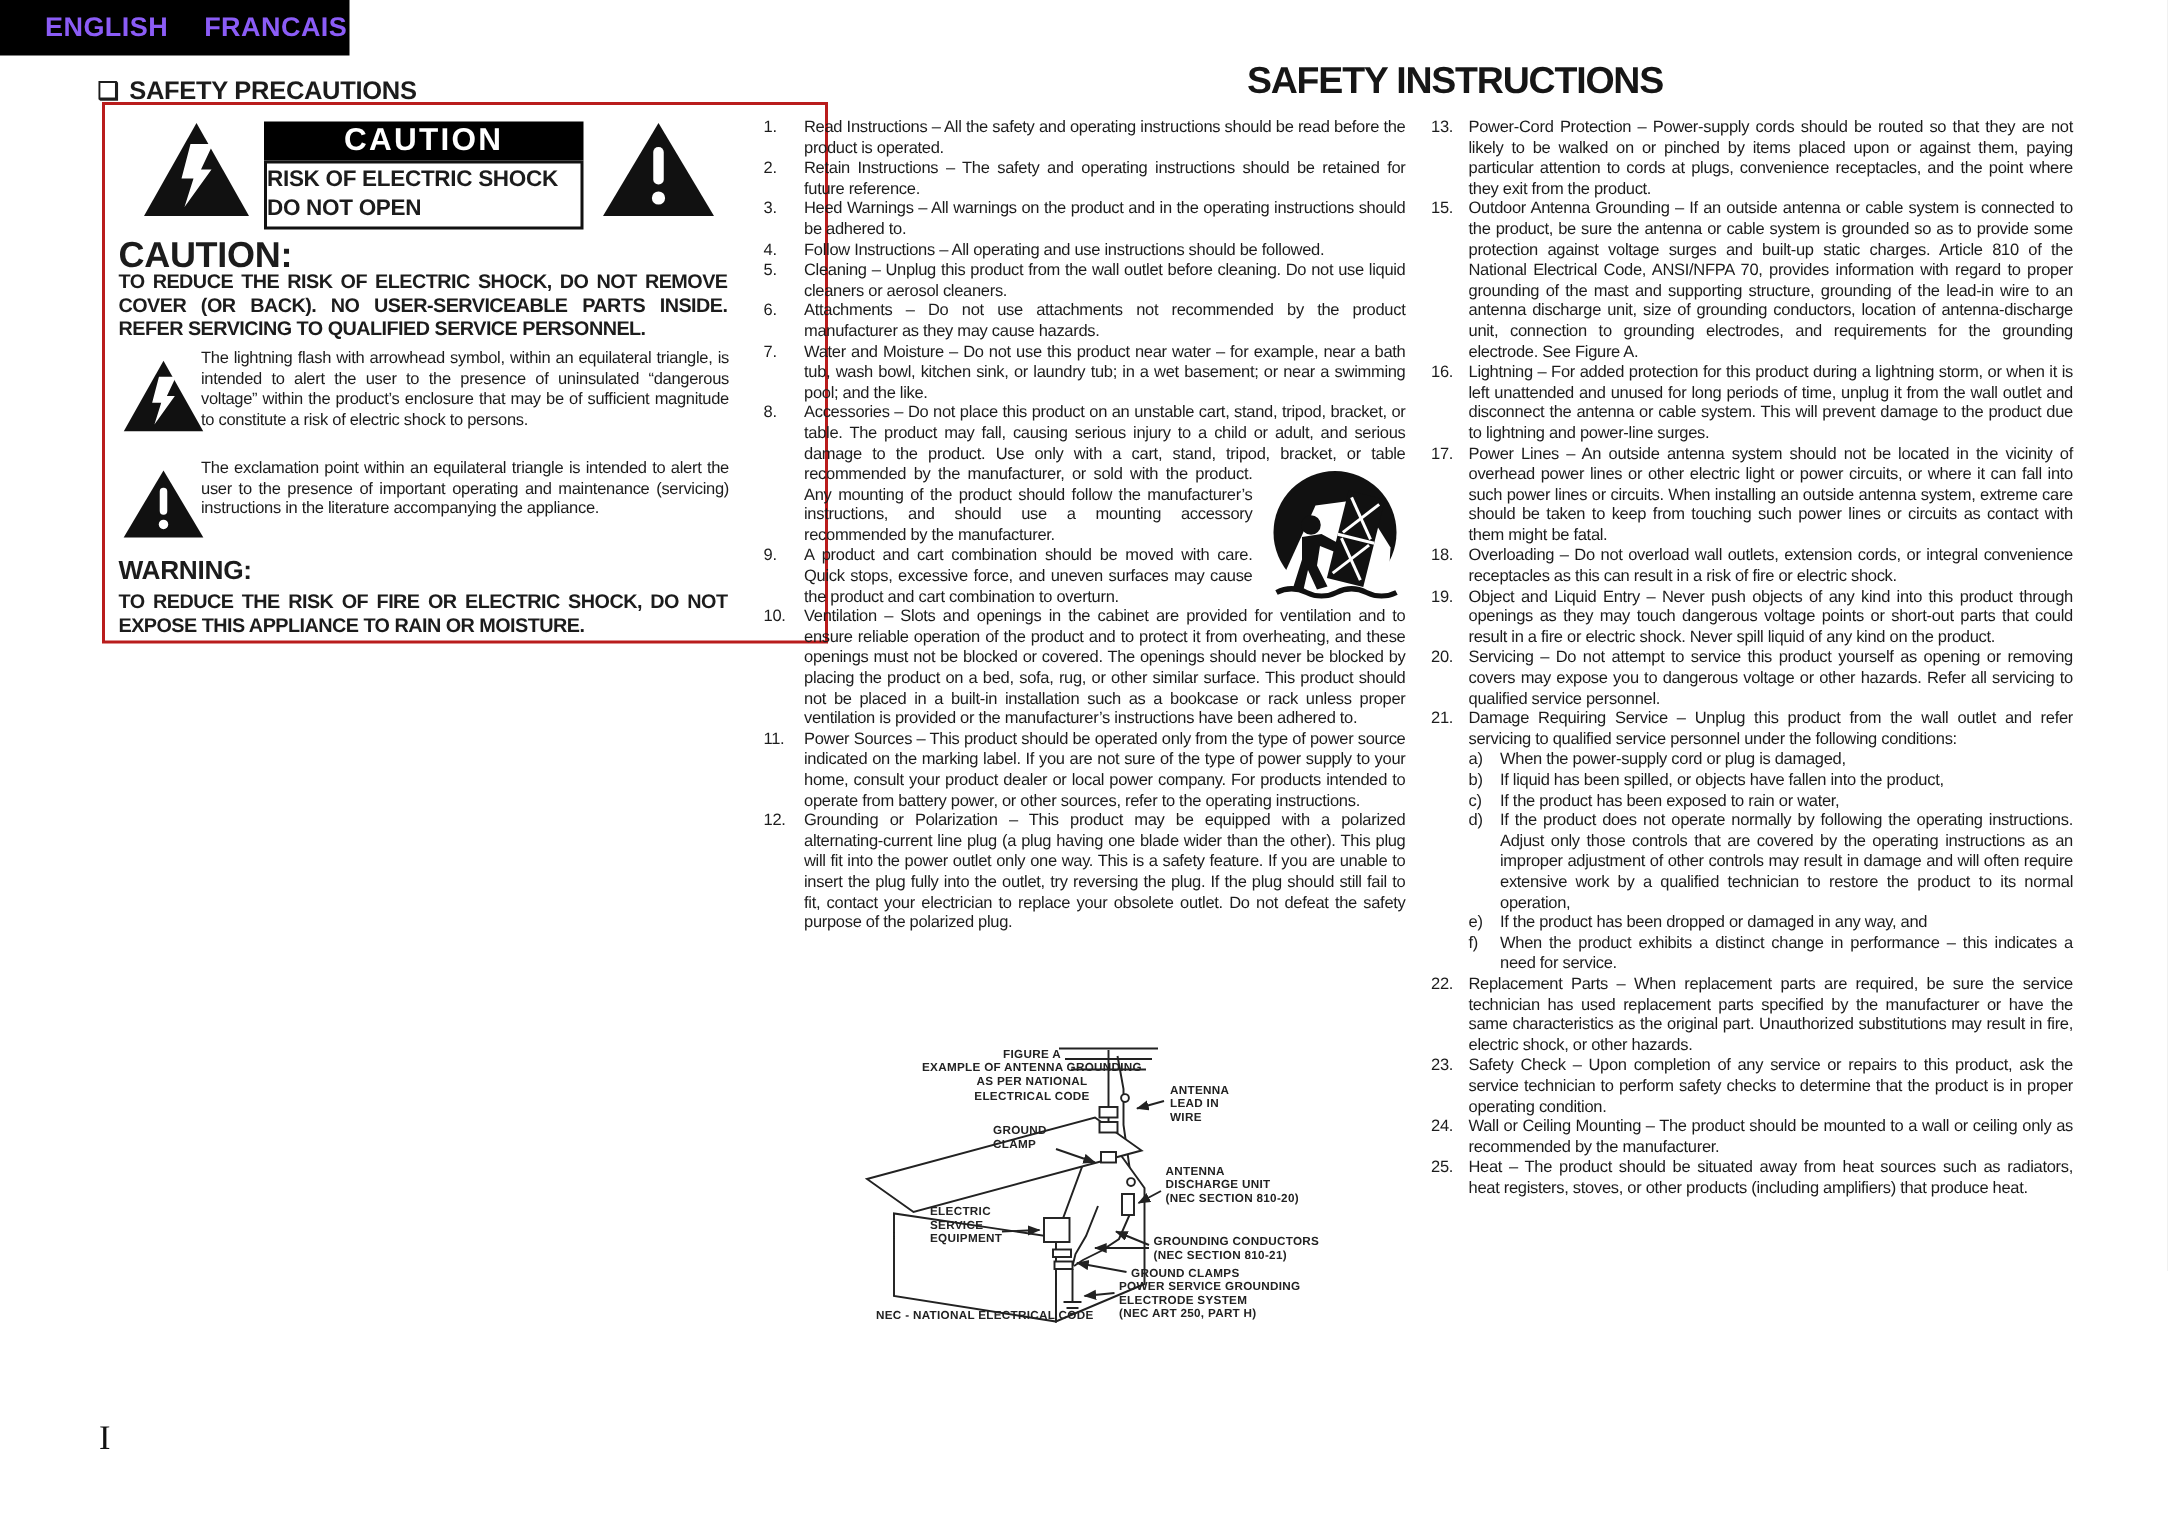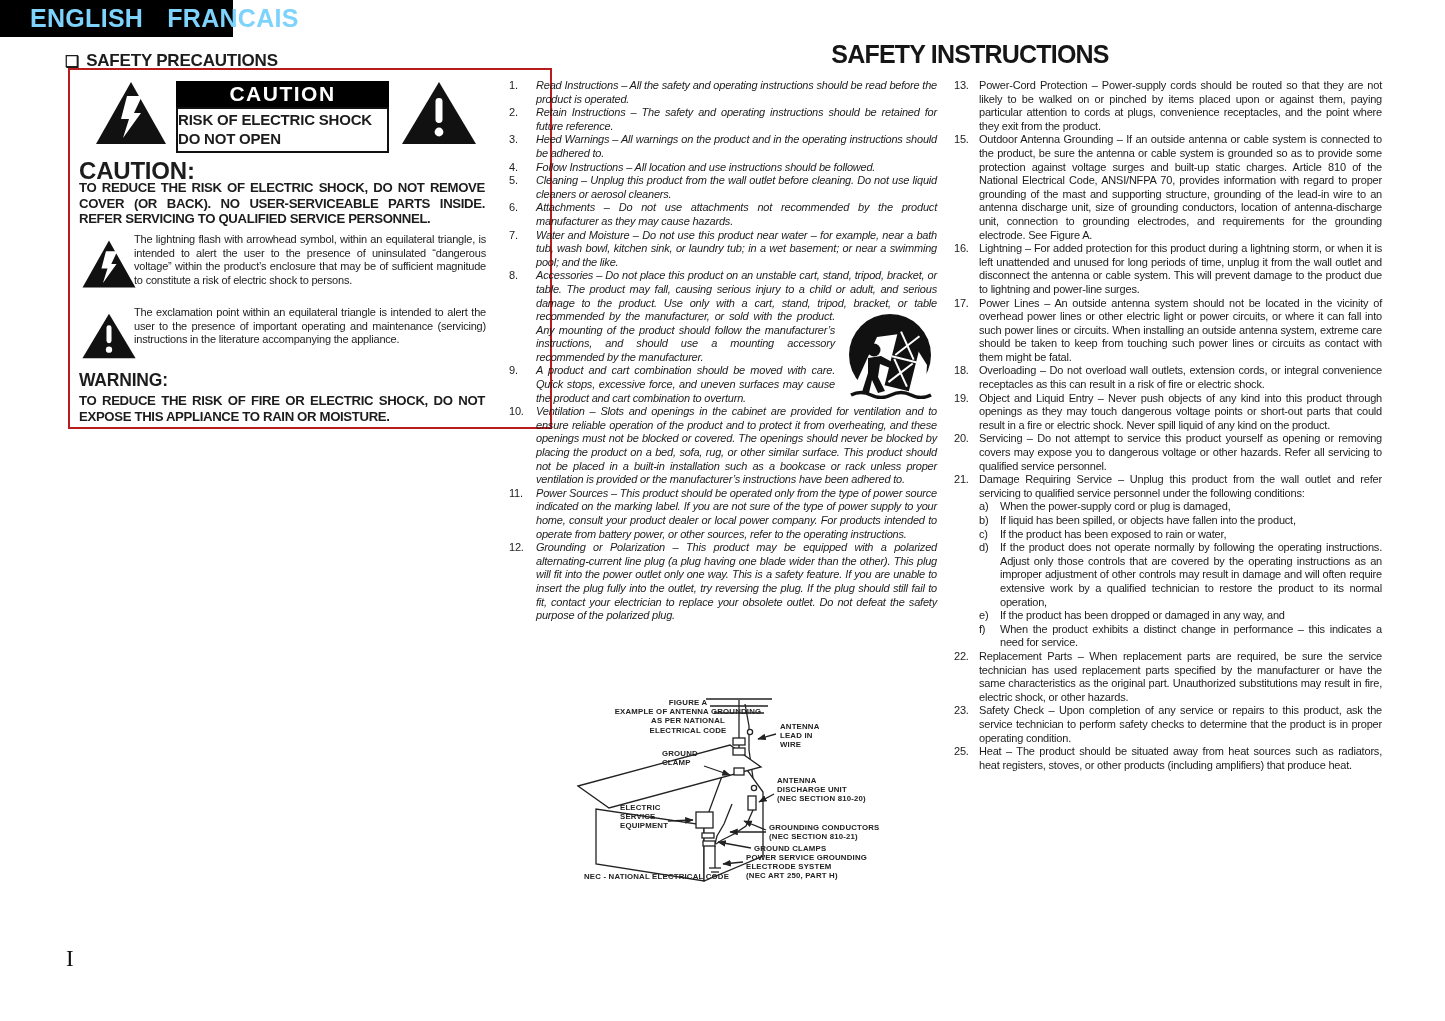--- a/index.html
+++ b/index.html
@@ -1,21 +1,21 @@
 <!DOCTYPE html>
 <html><head>
 <meta charset="utf-8">
 <style>
   html,body{margin:0;padding:0;background:#e8e8e8;}
   .page{position:relative;width:1445px;height:1021px;background:#ffffff;overflow:hidden;
         font-family:"Liberation Sans",sans-serif;color:#1c1c1c;}
   
   .banner{position:absolute;left:0;top:0;width:233px;height:37px;background:#000;
           display:flex;align-items:center;gap:24px;padding-left:30px;box-sizing:border-box;}
-  .banner span{color:#7dd3fc;font-weight:bold;font-size:25px;letter-spacing:.3px;}
+  .banner span{color:#8b5cf6;font-weight:bold;font-size:18px;letter-spacing:.3px;}
   
   .prec-title{position:absolute;left:65px;top:51px;font-size:17px;font-weight:bold;
               display:flex;align-items:center;gap:7px;letter-spacing:-.2px;}
   .prec-title .sq{font-size:16px;font-weight:bold;}
   .cbox{position:absolute;left:68px;top:68px;width:484px;height:361px;border:2px solid #b91c1c;box-sizing:border-box;}
   .tri-big-l{position:absolute;left:24px;top:10px;}
   .tri-big-r{position:absolute;left:330px;top:10px;}
   .clabel{position:absolute;left:106px;top:11px;width:213px;}
   .clabel-bar{background:#000;color:#fff;text-align:center;font-weight:bold;font-size:21px;
               height:26px;line-height:26px;letter-spacing:1.5px;}
@@ -35,21 +35,21 @@
          line-height:15.6px;text-align:justify;letter-spacing:-.35px;}
   
   .main-title{position:absolute;left:600px;top:40px;width:740px;text-align:center;
               font-size:25px;font-weight:bold;letter-spacing:-.8px;color:#161616;}
   
   .col{position:absolute;top:79px;width:432px;font-size:11px;line-height:13.6px;letter-spacing:-.2px;}
   .col1{left:505px;}
   .col2{left:950px;}
   .item{position:relative;text-align:justify;}
   .inum{position:absolute;left:4px;top:0;}
-  .col1 .itxt{margin-left:31px;font-style:italic;}
+  .col1 .itxt{margin-left:31px;}
   .col2 .itxt{margin-left:29px;}
   .sub{position:relative;}
   .snum{position:absolute;left:0;top:0;}
   .stxt{margin-left:21px;text-align:justify;}
   .cartfloat{float:right;width:92px;height:86px;margin:3px 0 2px 10px;}
   
   .figure{position:absolute;left:556px;top:692px;width:384px;height:202px;}
   .fig-svg{position:absolute;left:0;top:0;}
   .flabel{position:absolute;font-size:7.8px;font-weight:bold;line-height:9.2px;
           white-space:pre-line;letter-spacing:.2px;color:#222;}
@@ -136,21 +136,21 @@
     <div class="item">
       <span class="inum">2.</span>
       <div class="itxt">Retain Instructions – The safety and operating instructions should be retained for future reference.</div>
     </div>
     <div class="item">
       <span class="inum">3.</span>
       <div class="itxt">Heed Warnings – All warnings on the product and in the operating instructions should be adhered to.</div>
     </div>
     <div class="item">
       <span class="inum">4.</span>
-      <div class="itxt">Follow Instructions – All location and use instructions should be followed.</div>
+      <div class="itxt">Follow Instructions – All operating and use instructions should be followed.</div>
     </div>
     <div class="item">
       <span class="inum">5.</span>
       <div class="itxt">Cleaning – Unplug this product from the wall outlet before cleaning. Do not use liquid cleaners or aerosol cleaners.</div>
     </div>
     <div class="item">
       <span class="inum">6.</span>
       <div class="itxt">Attachments – Do not use attachments not recommended by the product manufacturer as they may cause hazards.</div>
     </div>
     <div class="item">
@@ -254,20 +254,24 @@
         </div>
       </div>
     </div>
     <div class="item">
       <span class="inum">22.</span>
       <div class="itxt">Replacement Parts – When replacement parts are required, be sure the service technician has used replacement parts specified by the manufacturer or have the same characteristics as the original part. Unauthorized substitutions may result in fire, electric shock, or other hazards.</div>
     </div>
     <div class="item">
       <span class="inum">23.</span>
       <div class="itxt">Safety Check – Upon completion of any service or repairs to this product, ask the service technician to perform safety checks to determine that the product is in proper operating condition.</div>
+    </div>
+    <div class="item">
+      <span class="inum">24.</span>
+      <div class="itxt">Wall or Ceiling Mounting – The product should be mounted to a wall or ceiling only as recommended by the manufacturer.</div>
     </div>
     <div class="item">
       <span class="inum">25.</span>
       <div class="itxt">Heat – The product should be situated away from heat sources such as radiators, heat registers, stoves, or other products (including amplifiers) that produce heat.</div>
     </div>
   </div>
 
   <div class="figure">
     <svg class="fig-svg" width="384" height="202" viewBox="0 0 384 202">
       <defs>

